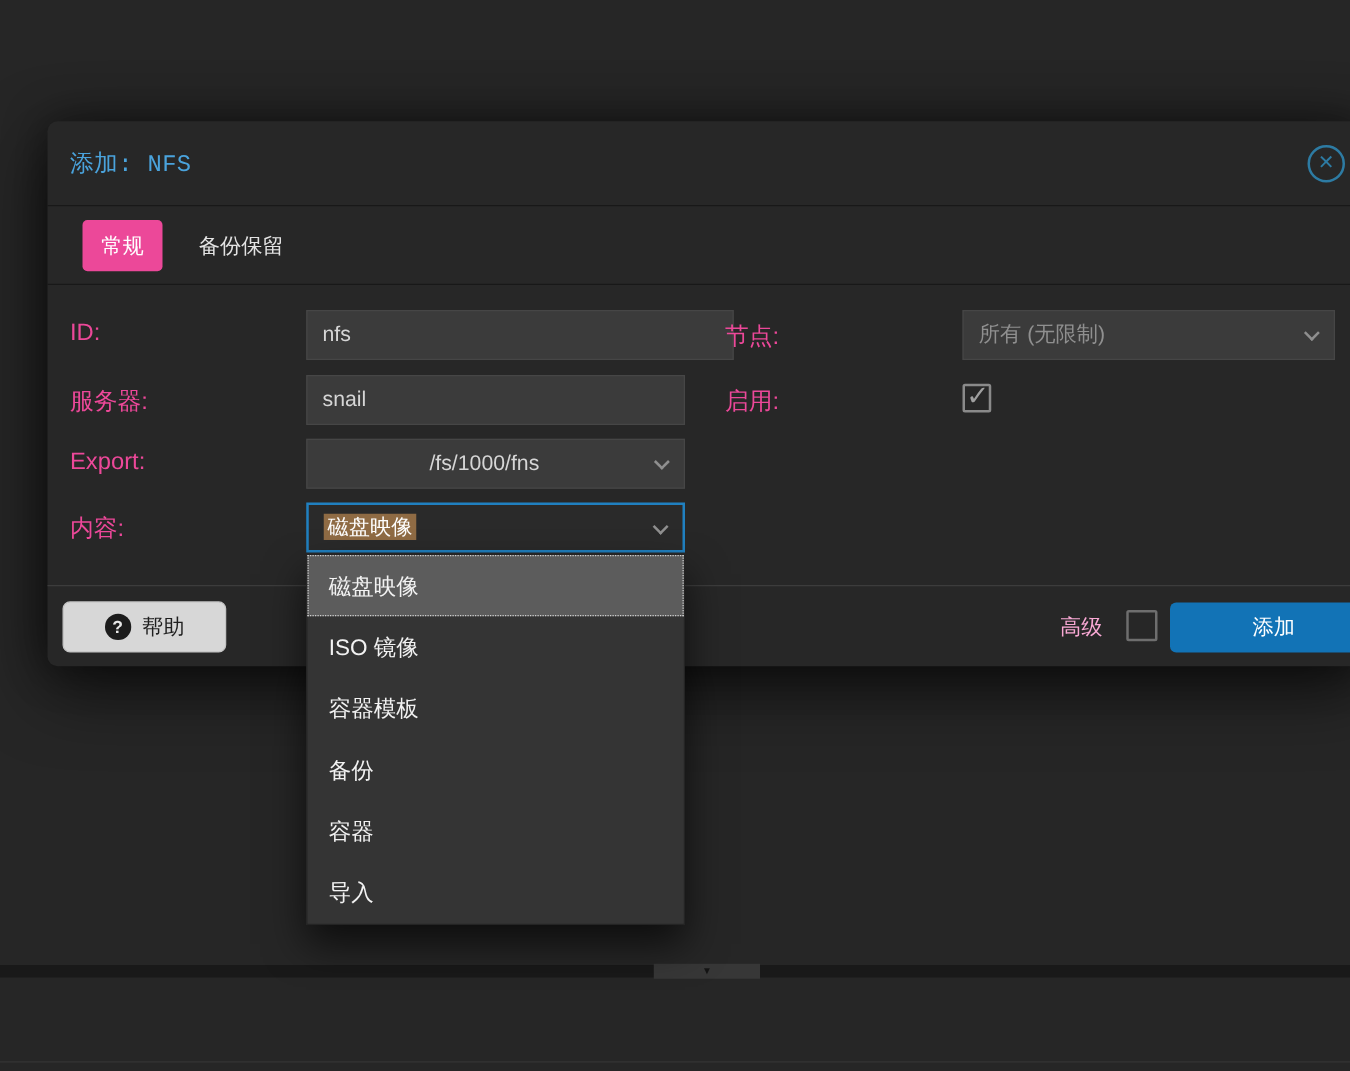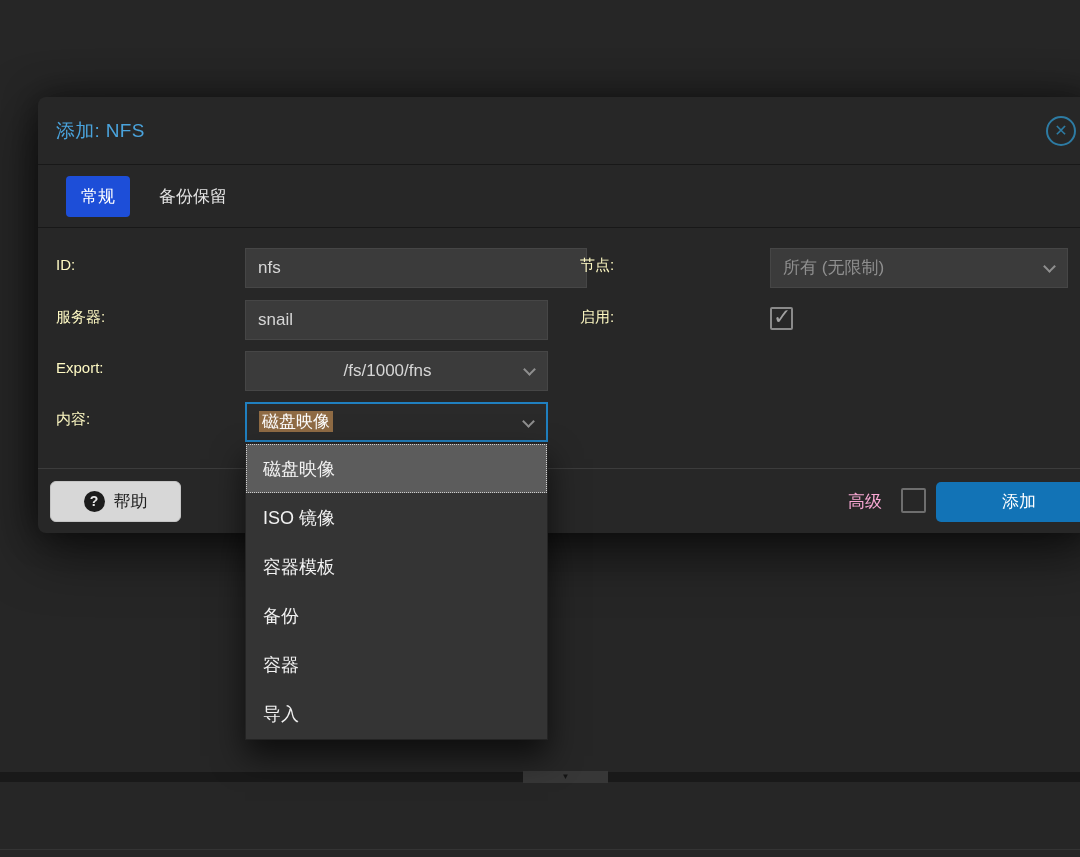--- a/index.html
+++ b/index.html
@@ -26,39 +26,39 @@
     position:absolute; left:38px; top:97px; width:1052px; height:436px;
     background:#272727; border-radius:8px 0 0 8px;
     box-shadow:0 18px 55px rgba(0,0,0,.6), 0 0 35px rgba(0,0,0,.45);
   }
   .titlebar {
     position:absolute; left:0; top:0; width:100%; height:68px;
     border-bottom:1px solid #181818;
   }
   .title {
     position:absolute; left:18px; top:21px;
-    font-size:19px; color:#4aa3dc; letter-spacing:.3px;
+    font-size:19px; color:#4aa3dc; letter-spacing:.3px;font-family:Liberation Mono, monospace;
   }
   .close-btn {
     position:absolute; left:1008px; top:19px; width:30px; height:30px;
     border:2px solid #2d7ba3; border-radius:50%;
     color:#2d7ba3; font-size:16px; line-height:26px; text-align:center;
     cursor:pointer;
   }
 
   .tabbar {
     position:absolute; left:0; top:68px; width:100%; height:63px;
     border-bottom:1px solid #181818;
     display:flex; align-items:center; padding-left:28px; gap:14px;
   }
   .tab { font-size:17px; padding:9px 15px; border-radius:4px; color:#e3e3e3; cursor:pointer; }
-  .tab.active { background:#1d4ed8; color:#ffffff;font-family:Liberation Serif, serif; }
+  .tab.active { background:#ec4899; color:#ffffff;font-family:Liberation Serif, serif; }
 
   
-  .flabel { position:absolute; font-size:15px; color:#fef9c3; }
+  .flabel { position:absolute; font-size:19px; color:#ec4899; }
   .field {
     position:absolute; height:40px; background:#3b3b3b;
     border:1px solid #464646; color:#d6d6d6; font-size:17px;
     line-height:38px; padding:0 12px; cursor:text;
   }
   .combo { cursor:pointer; padding-right:30px; }
   .combo .chev {
     position:absolute; right:13px; top:13px; width:9px; height:9px;
     border-right:2px solid #8f8f8f; border-bottom:2px solid #8f8f8f;
     transform:rotate(45deg);

